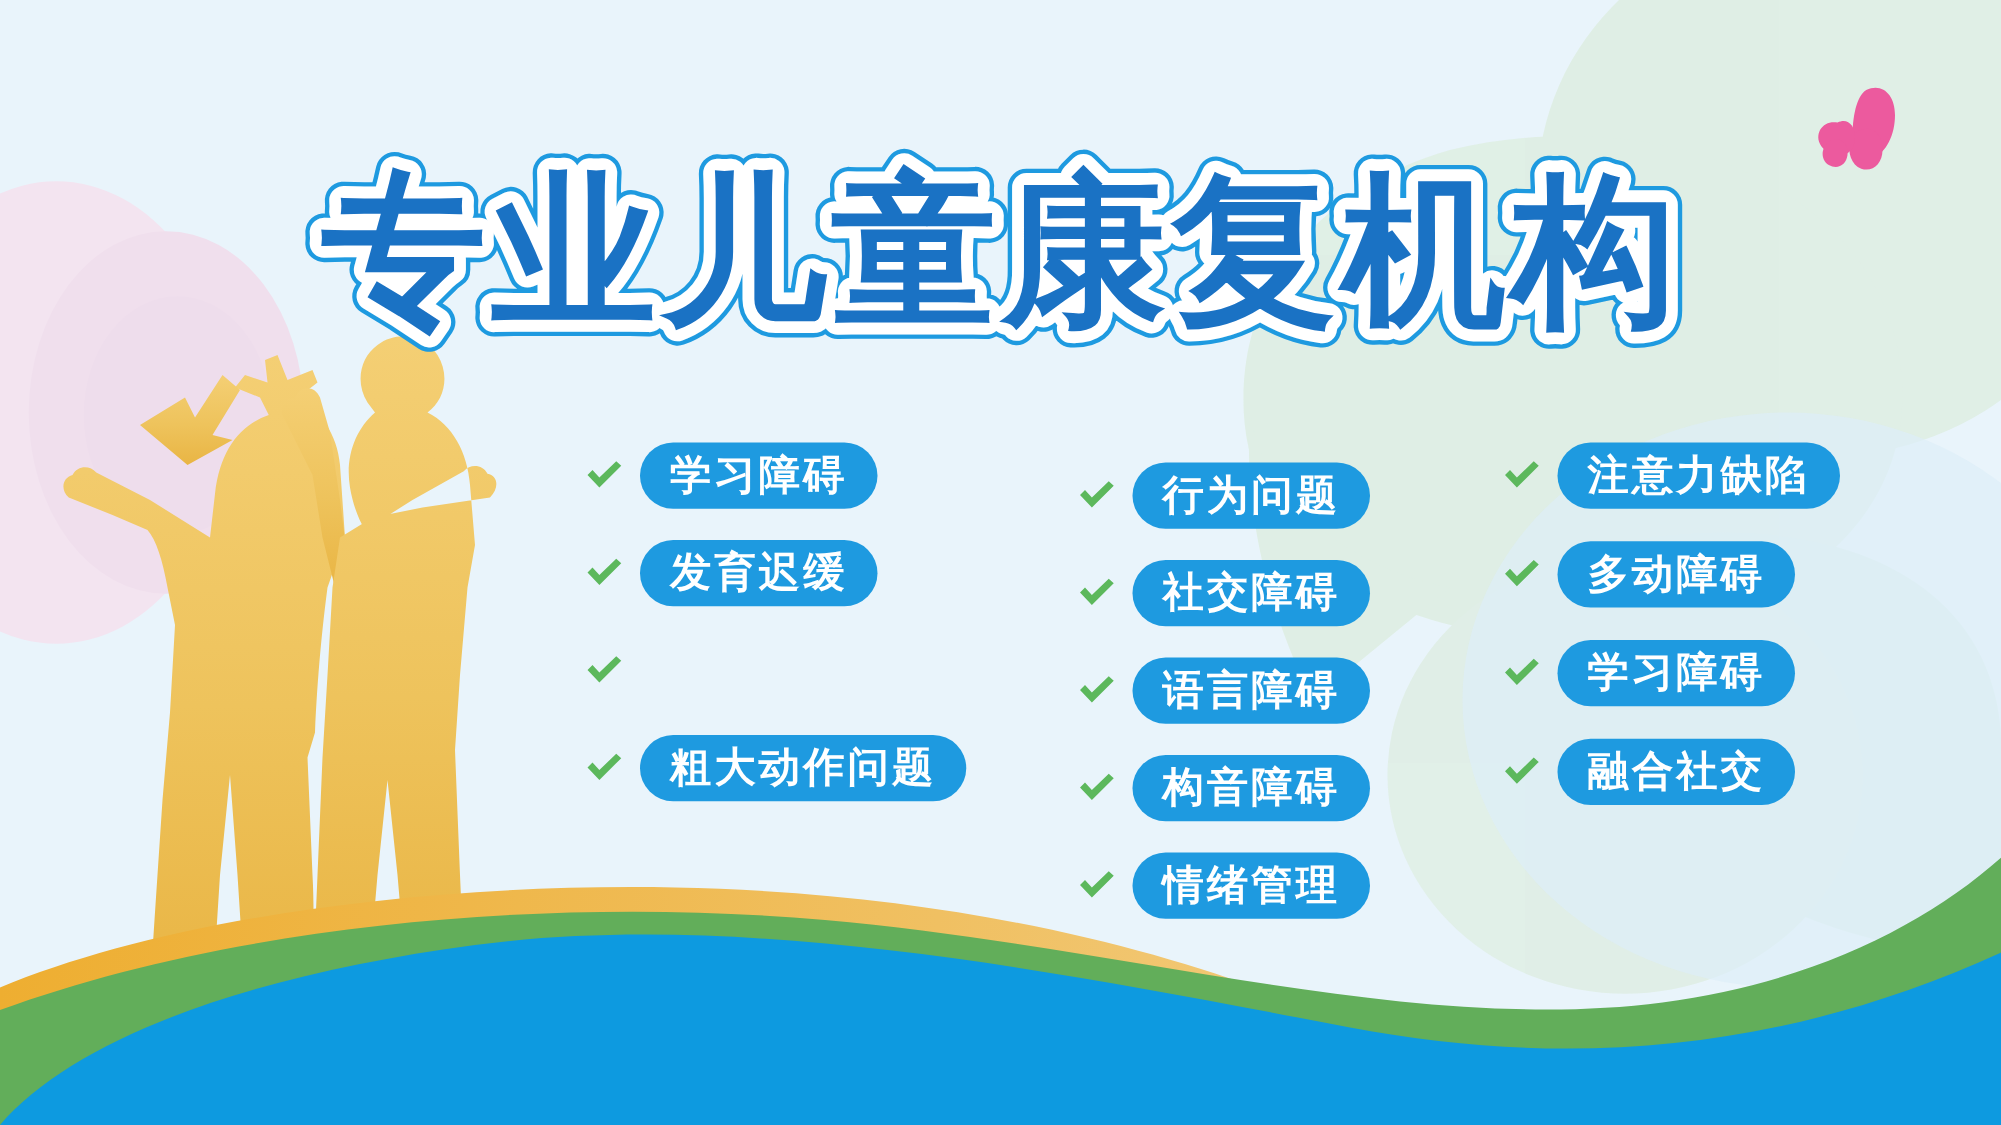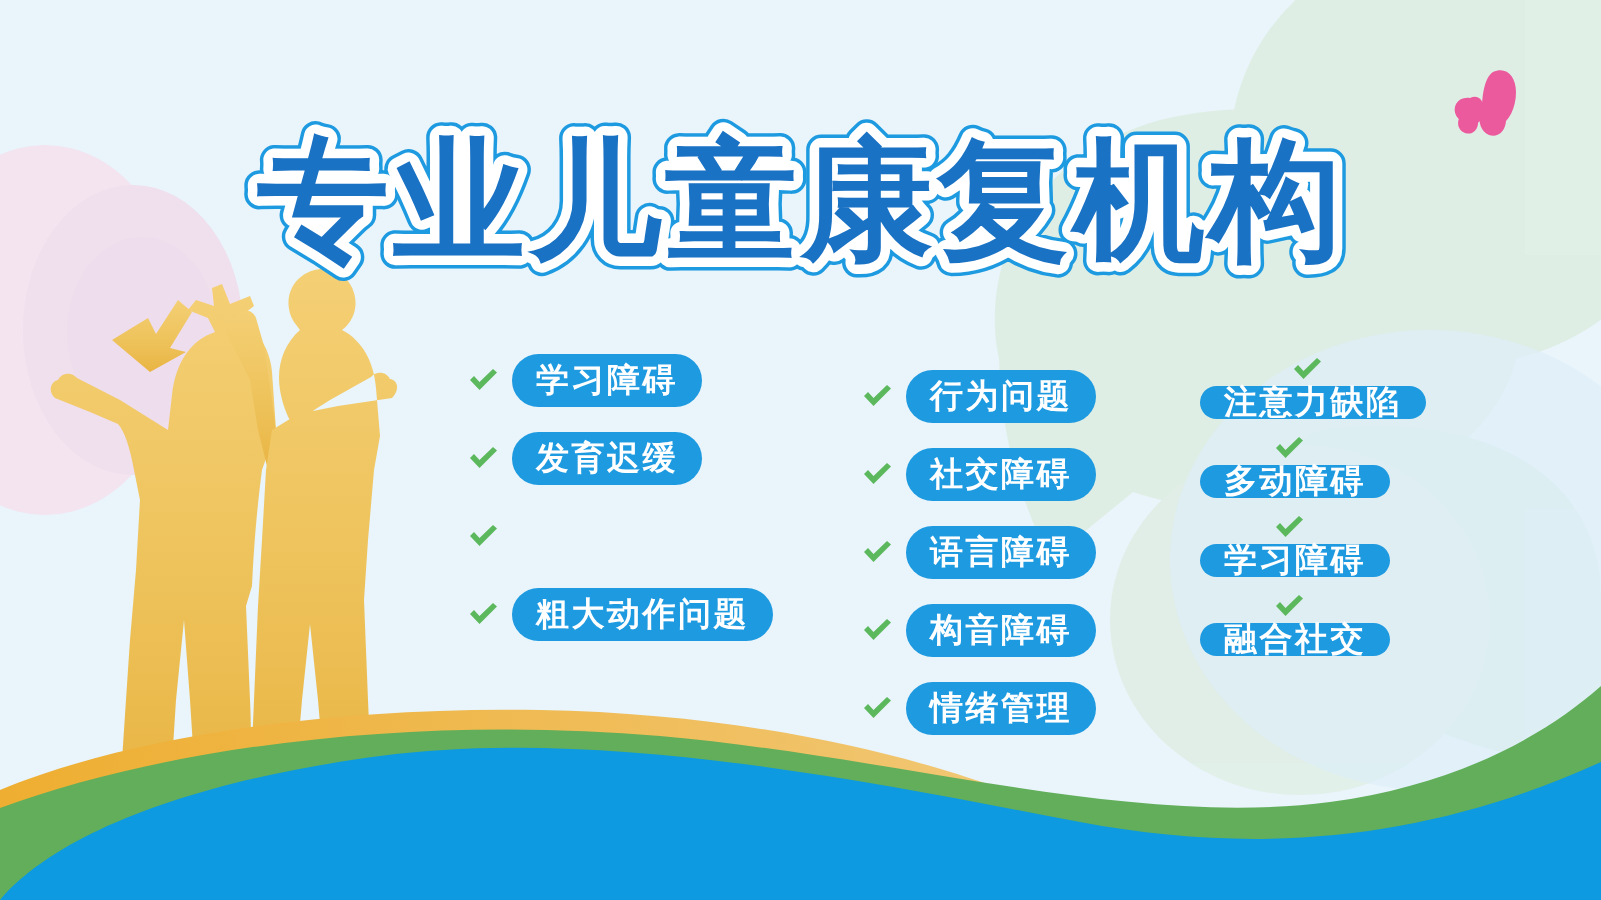--- a/index.html
+++ b/index.html
@@ -57,21 +57,21 @@
   .tag-col-1 { left: 466px; top: 352px; align-items: flex-start; }
   .tag-col-2 { left: 860px; top: 368px; align-items: center; }
   .tag-col-3 { left: 1200px; top: 352px; align-items: flex-start; }
 
   .tag-row {
     display: flex;
     align-items: center;
     height: 56px;
     margin-bottom: 22px;
   }
-  .tag-col-3 .tag-row { margin-bottom: 23px; flex-direction: column; }
+  .tag-col-3 .tag-row { margin-bottom: 23px; }
 
   .check-icon {
     width: 34px;
     height: 34px;
     flex: 0 0 34px;
     margin-right: 12px;
     display: block;
   }
 
   .pill {

